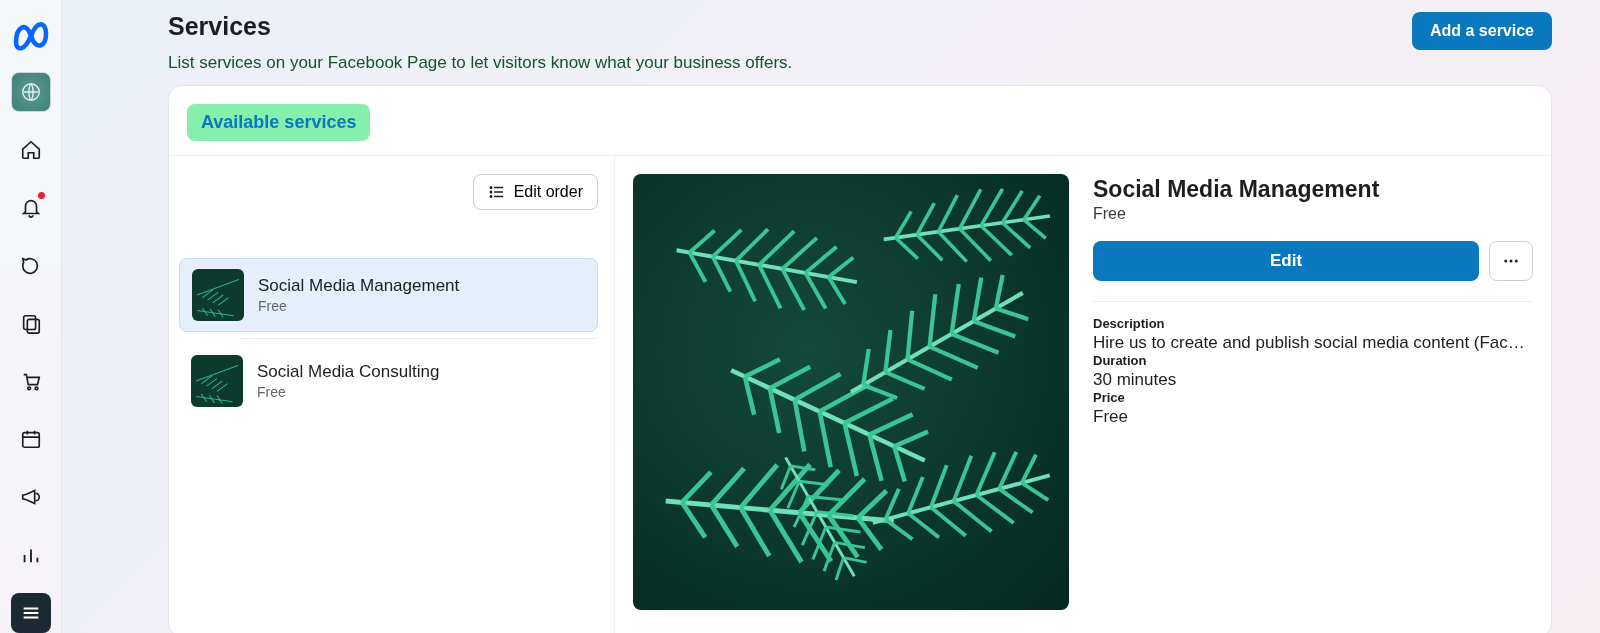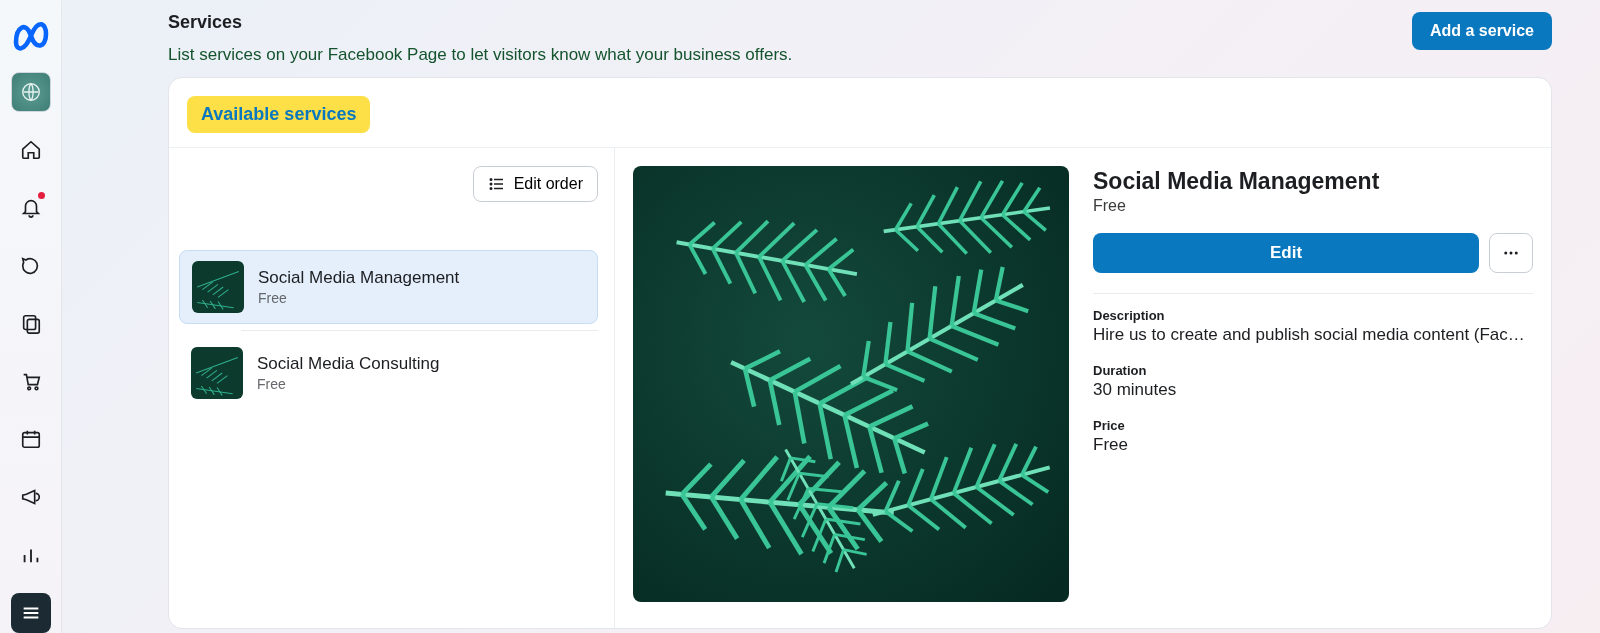--- a/index.html
+++ b/index.html
@@ -56,21 +56,21 @@
   
   .main {
     position:absolute;
     left:62px; right:0; top:0; bottom:0;
     padding: 12px 48px 0 106px;
   }
   .page-header {
     display:flex; justify-content:space-between; align-items:flex-start;
     margin-bottom: 12px;
   }
-  .page-header h1 { font-size:18px; font-weight:700; }
+  .page-header h1 { font-size:25px; font-weight:700; }
   .page-header p { font-size:17px; color:#14532d; margin-top:12px; }
   .add-btn {
     background:#0a78be;
     color:#fff;
     border:none;
     border-radius:8px;
     padding:10px 18px;
     font-size:16px;
     font-weight:600;
     cursor:pointer;
@@ -88,21 +88,21 @@
     border-bottom:1px solid #eceff2;
   }
   .tab {
     font-size:18px;
     font-weight:600;
     padding:8px 14px;
     border-radius:8px;
     cursor:pointer;
   }
   .tab.active {
-    background:#fde047;
+    background:#86efac;
     color:#0a78be;
   }
 
   .panel-body {
     display:flex;
     height: 480px;
   }
   .list-col {
     width: 460px;
     border-right:1px solid #eceff2;
@@ -173,21 +173,21 @@
     border-radius:8px;
     background:#fff;
     display:flex; align-items:center; justify-content:center;
     cursor:pointer;
   }
   .more-btn svg { width:18px; height:18px; }
 
   .hr { height:1px; background:#e9ecef; margin:20px 0 14px 0; }
   .section h3 { font-size:13px; font-weight:700; }
   .section p { font-size:17px; color:#1c1e21; margin-top:2px; white-space:nowrap; overflow:hidden; text-overflow:ellipsis; max-width:440px;}
-  .section + .section { margin-top:18px; }
+  .section + .section { }
   .section.desc p { max-width: 440px; }
 </style>
 </head>
 <body>
 
 <div class="sidebar">
   <div class="meta-logo">
     <svg viewBox="0 0 48 48">
         <path fill="none" stroke="#0866ff" stroke-width="5.5" stroke-linecap="round" d="M6 34 C6 16, 18 8, 24 26 C30 44, 42 40, 42 24 C42 10, 32 6, 24 26 C16 46, 6 44, 6 34 Z"></path>
       </svg>

